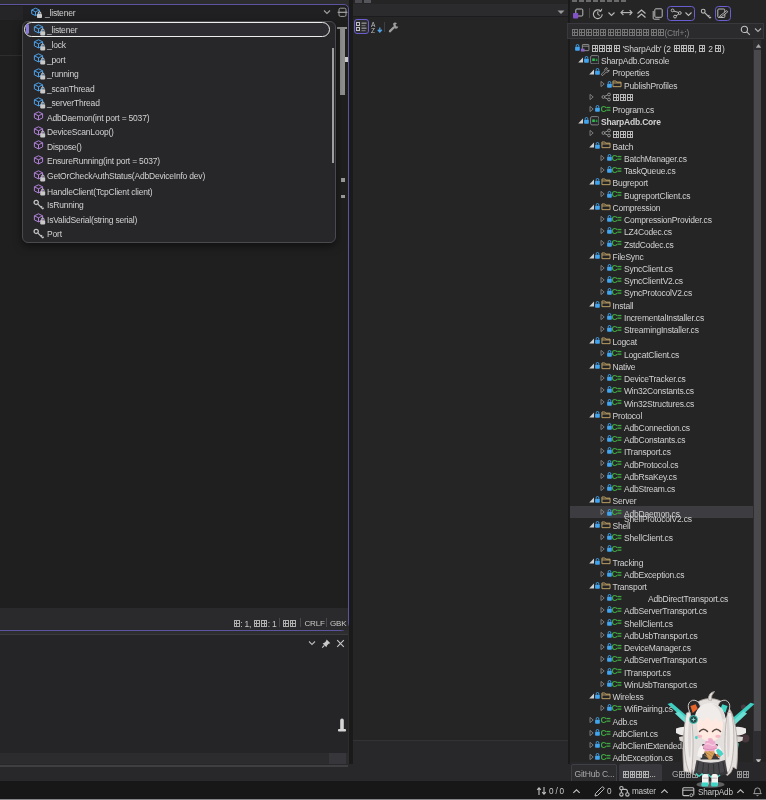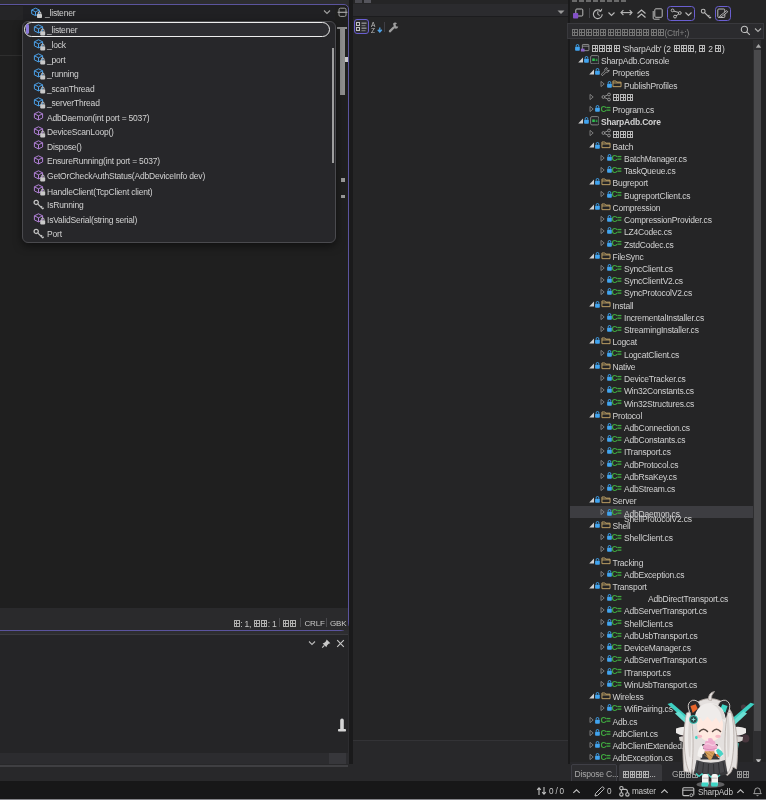--- a/index.html
+++ b/index.html
@@ -1402,21 +1402,21 @@
 <svg class="ab" style="left:754.5px;top:43px" width="7" height="6" viewBox="0 0 7 6">
  <path d="M3.5 1 L6.2 4.8 H0.8 Z" fill="#a8a8a8"></path>
     </svg>
 <div class="ab" style="left:754px;top:50px;width:6.5px;height:681px;background:#4a4a4c"></div>
 <svg class="ab" style="left:754.5px;top:757.5px" width="7" height="6" viewBox="0 0 7 6">
  <path d="M3.5 5 L0.8 1.2 H6.2 Z" fill="#c0c0c0"></path>
     </svg>
 
 <div class="ab" style="left:570px;top:762px;width:196px;height:20px;background:#28282b"></div>
 <div class="ab" style="left:570.5px;top:763.5px;width:46px;height:18.5px;background:#2d2d30;border:1px solid #3f3f46;border-radius:2px 2px 0 0"></div>
-<span class="ab t" style="left:574.5px;top:769px;color:#a8a8a8">Dispose C...</span>
+<span class="ab t" style="left:574.5px;top:769px;color:#a8a8a8">GitHub C...</span>
 <div class="ab" style="left:619px;top:763.5px;width:43px;height:18.5px;background:#39393d;border-radius:2px 2px 0 0"></div>
 <span class="ab t" style="left:622.5px;top:769px;color:#c8c8c8"><i class="cj cjs"></i><i class="cj cjs"></i><i class="cj cjs"></i><i class="cj cjs"></i>...</span>
 <span class="ab t" style="left:672px;top:769px;color:#a8a8a8">G<i class="cj cjs"></i><i class="cj cjs"></i><i class="cj cjs"></i></span>
 <span class="ab t" style="left:736px;top:769px;color:#a8a8a8"><i class="cj cjs"></i><i class="cj cjs"></i></span>
 
 <div class="ab" style="left:0;top:780.5px;width:766px;height:19.5px;background:#171718"></div>
 <div class="ab" style="left:0;top:798.5px;width:766px;height:1.5px;background:#85858a"></div>
 <svg class="ab" style="left:536px;top:786px" width="11" height="10" viewBox="0 0 11 10">
  <path d="M3 9 V2 M1.2 3.8 L3 1.8 L4.8 3.8" stroke="#c0c0c0" fill="none" stroke-width="1.1"></path>
  <path d="M8 1 V8 M6.2 6.2 L8 8.2 L9.8 6.2" stroke="#c0c0c0" fill="none" stroke-width="1.1"></path>

